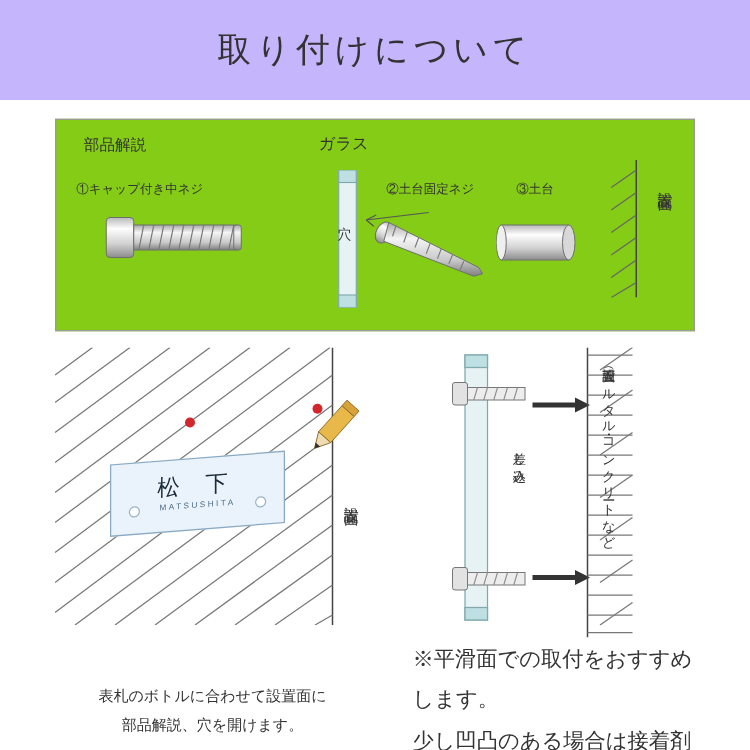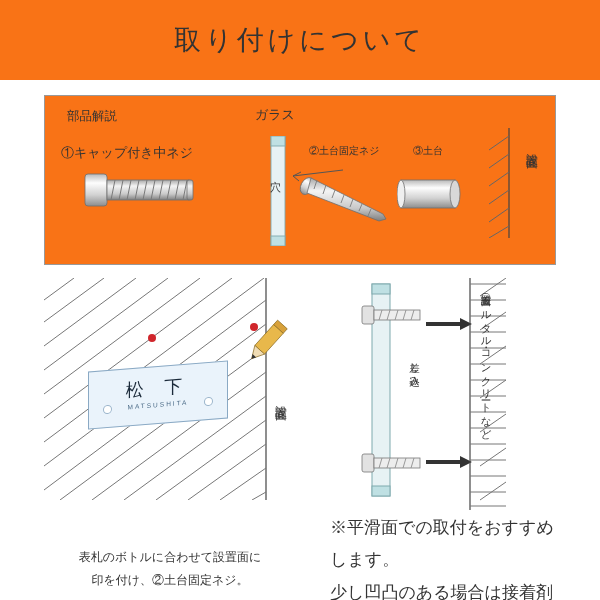--- a/index.html
+++ b/index.html
@@ -9,44 +9,44 @@
     background:#ffffff;
     font-family:"Liberation Sans", sans-serif;
     color:#3a3a3a;
     overflow:hidden;
     position:relative;
   }
 
   
   #header {
     position:absolute; left:0; top:0; width:600px; height:80px;
-    background:#f97316;
+    background:#c4b5fd;
     display:flex; align-items:center; justify-content:center;
   }
   #header-title {
     font-size:27px;
     letter-spacing:4px;
     color:#333333;
     font-weight:normal;
   }
 
   
   #panel-parts {
     position:absolute; left:44px; top:95px; width:512px; height:170px;
     border:1px solid #999999;
-    background:#f97316;
+    background:#84cc16;
   }
   .sec-title { font-size:12.5px; color:#333; }
   #parts-heading { position:absolute; left:22px; top:12px; }
 
   
   #glass-label { position:absolute; left:210px; top:10px; font-size:13px; color:#333; }
 
   
-  #part1-label { position:absolute; left:16px; top:48px; font-size:13px; color:#333; white-space:nowrap;}
+  #part1-label { position:absolute; left:16px; top:48px; font-size:10px; color:#333; white-space:nowrap;}
   #part1-art { position:absolute; left:38px; top:70px; width:130px; height:48px; }
 
   
   #glass-art { position:absolute; left:222px; top:40px; width:22px; height:110px; }
   #glass-hole-label { position:absolute; left:225px; top:84px; font-size:11px; color:#333; }
 
   
   #part2-label { position:absolute; left:240px; top:48px; font-size:10px; color:#333; white-space:nowrap;padding-left:24px;}
   #part2-art { position:absolute; left:242px; top:70px; width:120px; height:60px; }
 
@@ -261,21 +261,21 @@
       <polygon points="20,36 33,36 26.5,48" fill="#f0dcb4" stroke="#8a6a20" stroke-width="0.7"></polygon>
       <polygon points="24,44 29,44 26.5,48" fill="#333"></polygon>
     </g>
   </svg>
 
   <div id="mark-wall-label">設置面</div>
 </div>
 
 <div id="caption-left">
   <div>表札のボトルに合わせて設置面に</div>
-  <div>印を付け、②土台固定ネジ。</div>
+  <div>部品解説、穴を開けます。</div>
 </div>
 
 <div id="panel-insert">
   <svg id="insert-art" viewBox="0 0 230 232">
 
     <rect x="42" y="6" width="18" height="212" fill="#e7f2f4" stroke="#7fa9ad" stroke-width="1"></rect>
     <rect x="42" y="6" width="18" height="10" fill="#bfe0e3" stroke="#7fa9ad" stroke-width="1"></rect>
     <rect x="42" y="208" width="18" height="10" fill="#bfe0e3" stroke="#7fa9ad" stroke-width="1"></rect>
 
     <rect x="32" y="28" width="12" height="18" rx="2" fill="#e2e2e2" stroke="#777" stroke-width="0.8"></rect>

